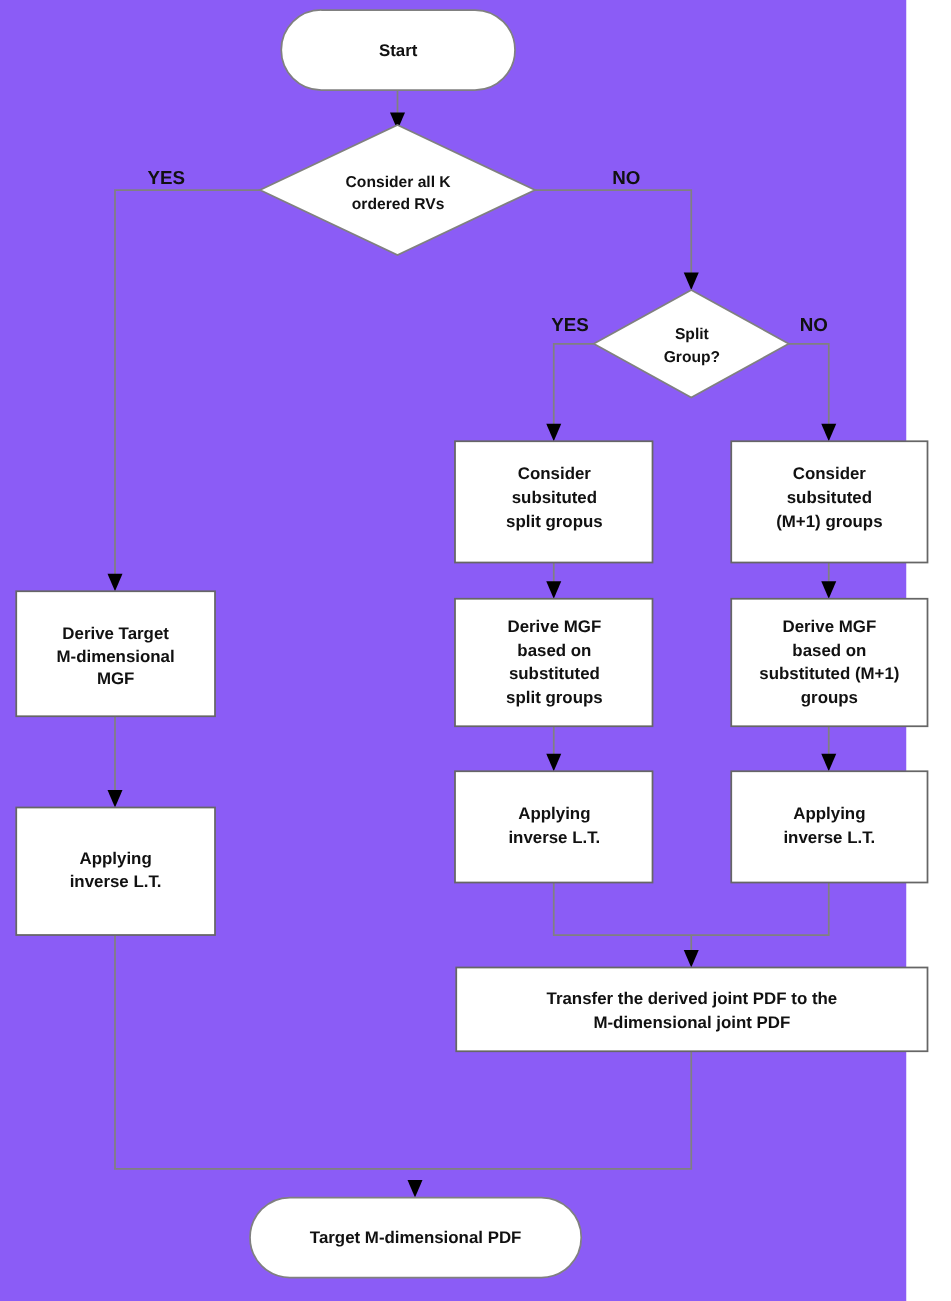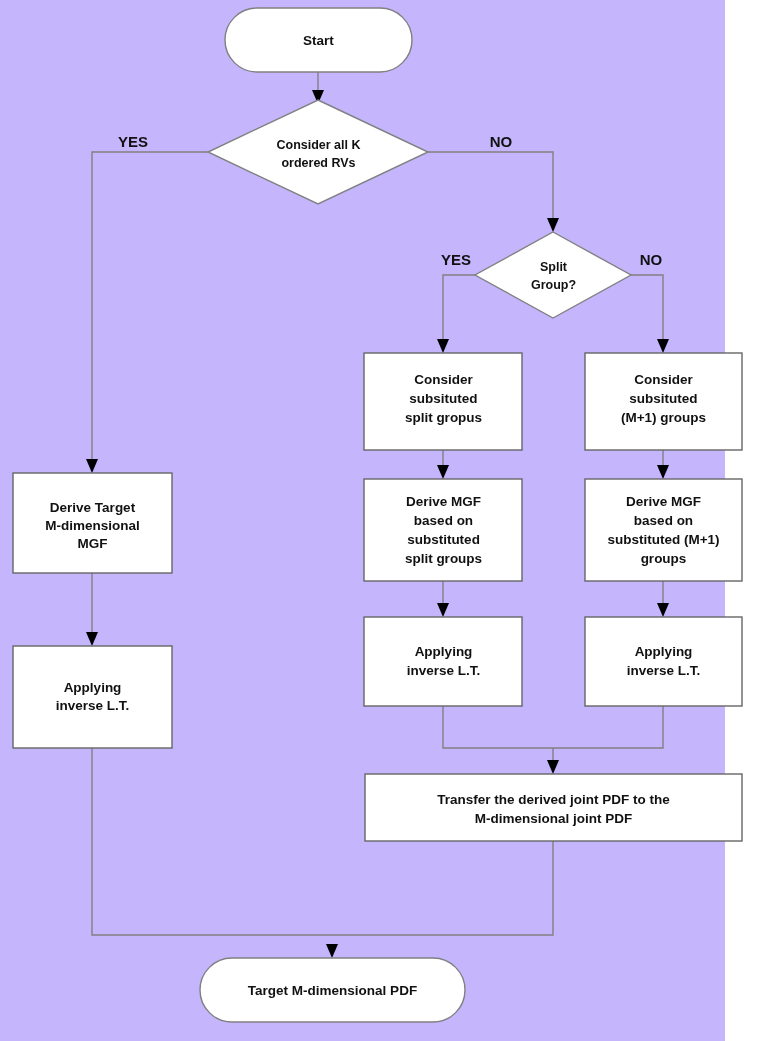--- a/index.html
+++ b/index.html
@@ -1,18 +1,18 @@
 <!DOCTYPE html>
 <html><head>
 <meta charset="utf-8">
 <style>
   html,body{margin:0;padding:0;background:#ffffff;}
   body{width:761px;height:1041px;overflow:hidden;
        font-family:"Liberation Sans","DejaVu Sans",sans-serif;}
-  #canvas{position:relative;width:725px;height:1041px;background:#c4b5fd;}
+  #canvas{position:relative;width:725px;height:1041px;background:#8b5cf6;}
   svg{position:absolute;top:0;left:0;width:761px;height:1041px;}
   text{font-family:"Liberation Sans","DejaVu Sans",sans-serif;fill:#111111;}
   .node-label{font-size:13.5px;font-weight:bold;text-anchor:middle;dominant-baseline:middle;}
   .node-label-sm{font-size:12.5px;font-weight:bold;text-anchor:middle;dominant-baseline:middle;}
   .edge-label{font-size:15px;font-weight:bold;text-anchor:middle;dominant-baseline:middle;}
   .shape{fill:#ffffff;stroke:#808080;stroke-width:1.4;}
   .shape-dark{fill:#ffffff;stroke:#666666;stroke-width:1.4;}
   .conn{stroke:#808080;stroke-width:1.4;fill:none;}
   .arrowhead{fill:#000000;}
 </style>

